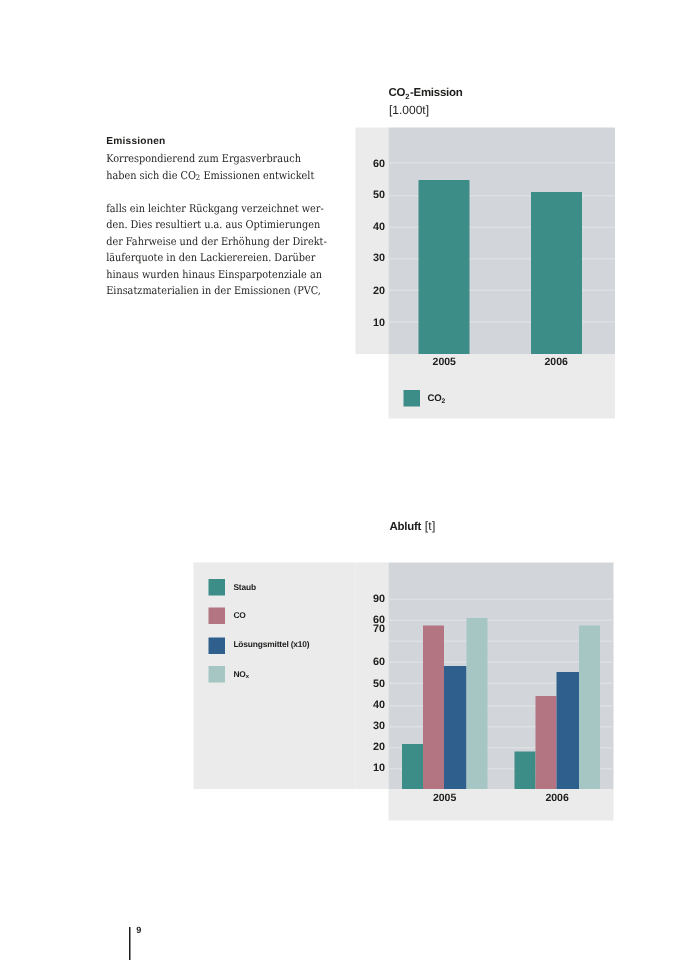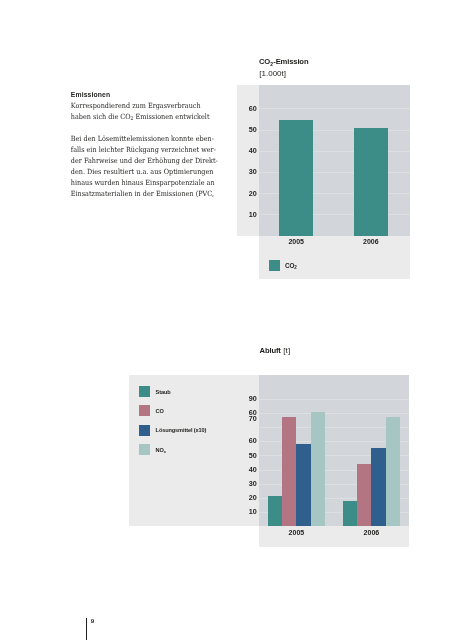--- a/index.html
+++ b/index.html
@@ -50,24 +50,24 @@
 <div class="page">
 
   <div class="textcol">
     <div class="txt-head">Emissionen</div>
     <div class="txt-body">
         <div class="para">
           <div class="tline">Korrespondierend zum Ergasverbrauch</div>
           <div class="tline">haben sich die CO<sub>2</sub> Emissionen entwickelt</div>
         </div>
         <div class="para gap">
-          <div class="tline">Bei den Lösemittelemissionen konnte eben-</div>
           <div class="tline">falls ein leichter Rückgang verzeichnet wer-</div>
+          <div class="tline">den. Dies resultiert u.a. aus Optimierungen</div>
           <div class="tline">der Fahrweise und der Erhöhung der Direkt-</div>
-          <div class="tline">den. Dies resultiert u.a. aus Optimierungen</div>
+          <div class="tline">läuferquote in den Lackierereien. Darüber</div>
           <div class="tline">hinaus wurden hinaus Einsparpotenziale an</div>
           <div class="tline">Einsatzmaterialien in der Emissionen (PVC,</div>
         </div>
       </div>
   </div>
 
   <div id="chart1">
       <div class="panel-light" style="left: 237.3px; top: 85.2px; width: 21.7px; height: 150.5px; background: rgb(235, 235, 235);"></div>
       <div class="panel-light" style="left: 259px; top: 235.7px; width: 150.6px; height: 43.3px; background: rgb(235, 235, 235);"></div>
       <div class="plot" style="left: 259px; top: 85.2px; width: 150.6px; height: 150.5px; background: rgb(210, 214, 218);">

